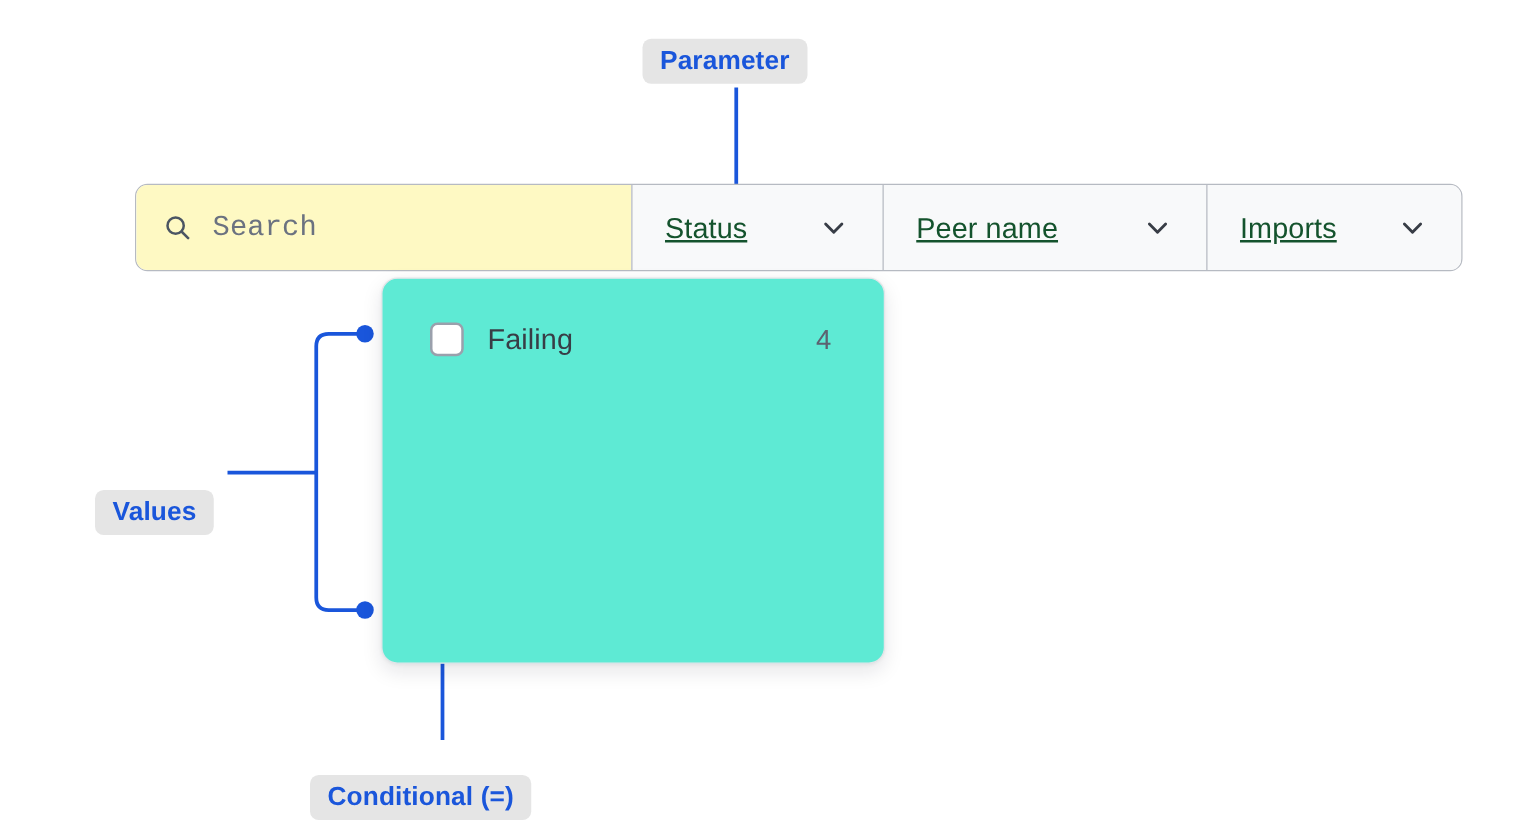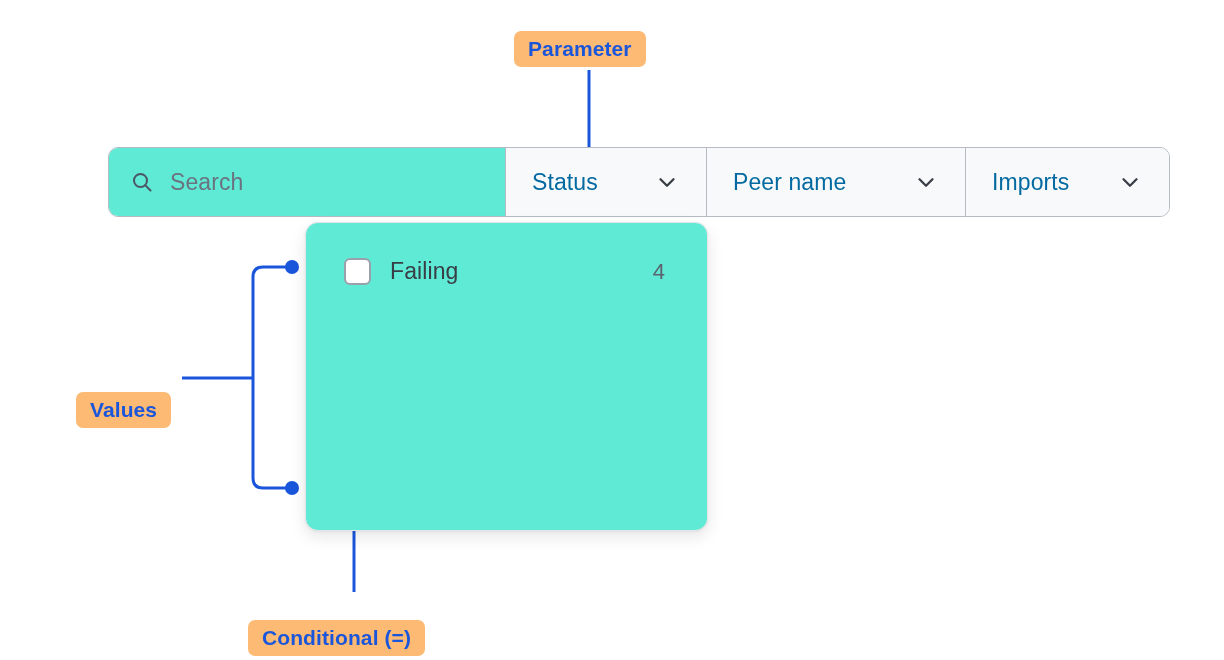--- a/index.html
+++ b/index.html
@@ -12,21 +12,21 @@
     height: 660px;
     position: relative;
     overflow: hidden;
     font-family: "Liberation Sans", sans-serif;
     -webkit-font-smoothing: antialiased;
   }
 
   
   .ann-pill {
     position: absolute;
-    background: #fdba74;
+    background: #e5e5e5;
     color: #1a56db;
     font-size: 21px;
     font-weight: 700;
     letter-spacing: 0.1px;
     border-radius: 7px;
     padding: 7px 14px 8px 14px;
     white-space: nowrap;
     line-height: 1;
   }
   #pill-parameter { left: 514px; top: 31px; }
@@ -60,46 +60,48 @@
   .seg {
     display: flex;
     align-items: center;
     box-sizing: border-box;
     height: 100%;
   }
   .seg + .seg { border-left: 1px solid #b6bac2; }
 
   #seg-search {
     width: 396px;
-    background: #5eead4;
+    background: #fef9c3;
     padding-left: 21px;
     gap: 16px;
+    font-family: Liberation Mono, monospace;
   }
   #search-placeholder {
     font-size: 23px;
     color: #6b7280;
     letter-spacing: 0.1px;
   }
   #search-icon svg { display: block; }
 
   .seg-filter {
     background: #f8f9fa;
     padding: 0 26px;
     gap: 0;
     justify-content: flex-start;
   }
   #seg-status     { width: 201px; }
   #seg-peer-name  { width: 259px; align-items: center; }
   #seg-imports    { width: 204px; }
 
   .seg-filter .seg-label {
     font-size: 23px;
-    color: #0369a1;
+    color: #14532d;
     letter-spacing: 0.1px;
     white-space: nowrap;
+    text-decoration: underline;
   }
   .seg-filter .chev {
     margin-left: auto;
     display: flex;
     align-items: center;
   }
   .chev svg { display: block; }
 
   
   #status-dropdown {

